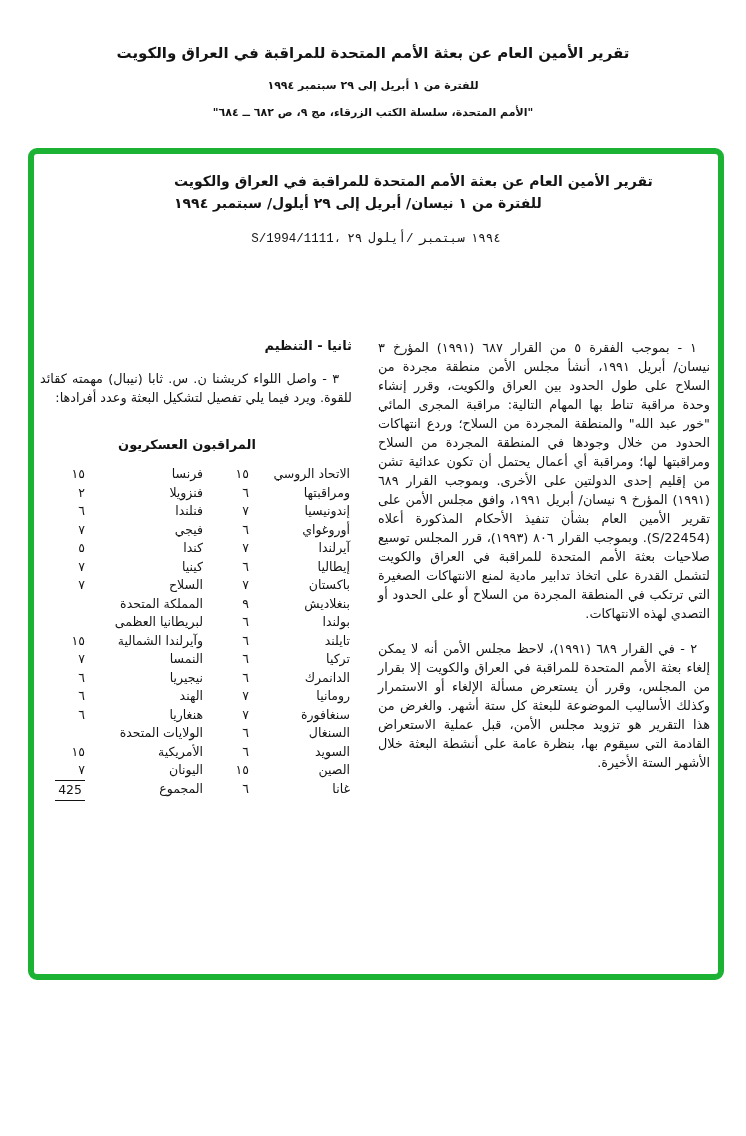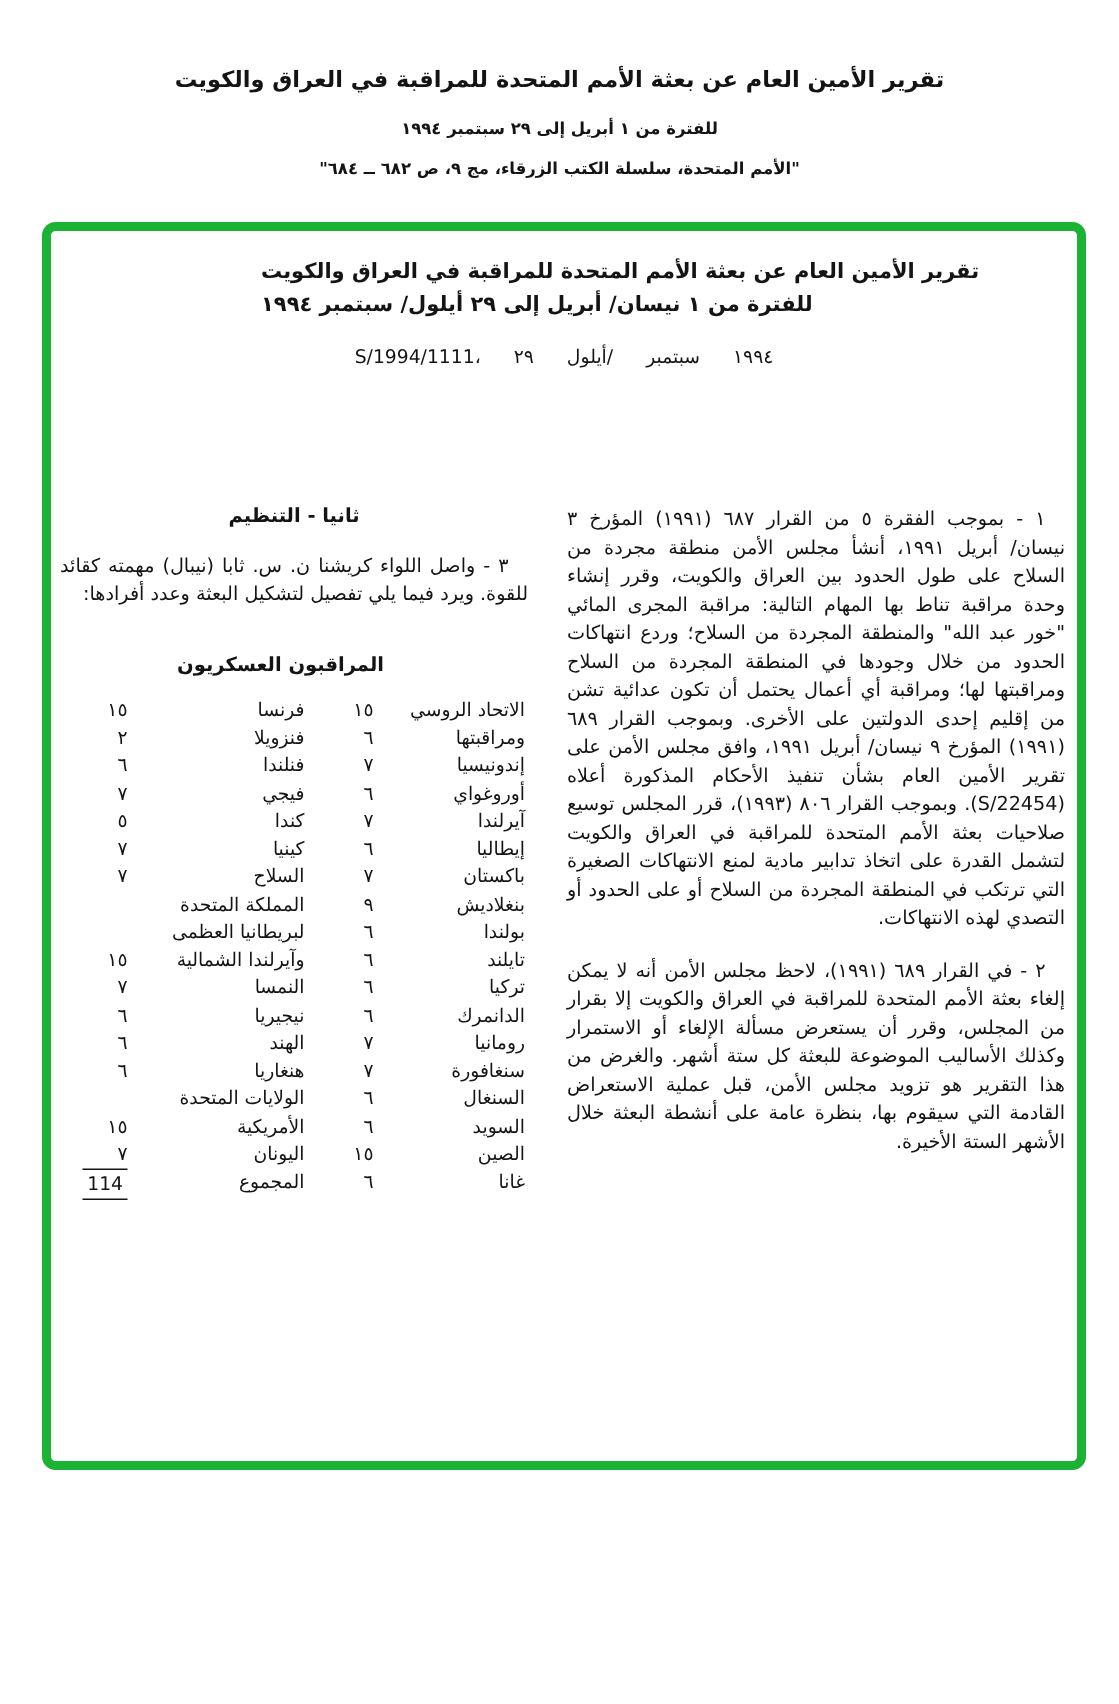--- a/index.html
+++ b/index.html
@@ -14,28 +14,28 @@
 
   
   .doc-box{position:absolute;left:28px;top:148px;width:696px;height:832px;
            box-sizing:border-box;border:6px solid #1cb234;border-radius:9px;background:#fff;}
 
   .doc-title{margin:16px 12px 0 140px;direction:rtl;text-align:left;
              font-weight:bold;font-size:14px;line-height:22px;}
   .doc-title div{white-space:nowrap;}
 
   .symbol-line{margin-top:16px;display:flex;direction:ltr;justify-content:center;
-               gap:22px;font-size:12.5px;}
+               gap:6px;font-size:12.5px;font-family:Liberation Mono, monospace;}
   .symbol-line .seg{white-space:nowrap;unicode-bidi:isolate;}
 
   .columns{display:flex;direction:rtl;gap:26px;margin:92px 8px 0 6px;}
   .col-intro{width:332px;flex:none;}
   .col-org{flex:1;min-width:0;}
 
-  .sec-heading{text-align:center;font-size:13px;font-weight:bold;margin:0 0 16px 0;direction:rtl;}
+  .sec-heading{font-size:13px;font-weight:bold;margin:0 0 16px 0;direction:rtl;}
   .para{direction:rtl;text-align:justify;font-size:12.8px;line-height:19px;
         margin:0 0 16px 0;text-indent:13px;}
 
   .mil-title{direction:rtl;text-align:center;font-weight:bold;font-size:13px;margin:30px 18px 13px 0;}
 
   .obs-table{direction:rtl;display:grid;grid-template-columns:95px 40px 112px 48px;
              column-gap:6px;font-size:12.5px;line-height:18.5px;margin-right:2px;}
   .obs-table .cname{text-align:right;white-space:nowrap;}
   .obs-table .cnum{text-align:right;white-space:nowrap;}
   .obs-table .total-label{}
@@ -146,21 +146,21 @@
             <div class="cnum">٦</div>
             <div class="cname">الأمريكية</div>
             <div class="cnum">١٥</div>
             <div class="cname">الصين</div>
             <div class="cnum">١٥</div>
             <div class="cname">اليونان</div>
             <div class="cnum">٧</div>
             <div class="cname">غانا</div>
             <div class="cnum">٦</div>
             <div class="cname total-label">المجموع</div>
-            <div class="cnum"><span class="total-value">114</span></div>
+            <div class="cnum"><span class="total-value">425</span></div>
           </div>
       </div>
 
     </div>
   </div>
 
   <div class="page-num">١</div>
 
 </div>
 

